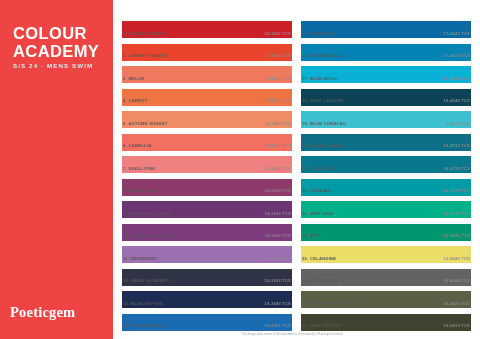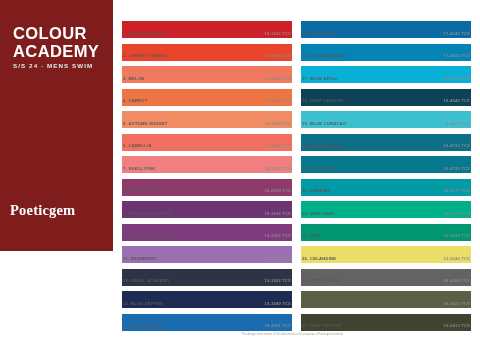--- a/index.html
+++ b/index.html
@@ -12,22 +12,22 @@
   .page {
     position: relative;
     width: 480px; height: 339px;
     background: #ffffff;
     display: flex;
   }
 
   
   .side-panel {
     width: 113px;
-    height: 251px;
-    background: #7f1d1d;
+    height: 339px;
+    background: #ef4444;
     position: relative;
     flex: 0 0 113px;
   }
   .side-title {
     position: absolute;
     left: 13px;
     top: 24px;
     color: #ffffff;
     font-size: 16.5px;
     font-weight: bold;
@@ -39,21 +39,21 @@
     left: 13px;
     top: 62px;
     color: #d8efea;
     font-size: 6.2px;
     letter-spacing: 1.1px;
     font-weight: bold;
   }
   .brand-logo {
     position: absolute;
     left: 10px;
-    bottom: 32px;
+    bottom: 18px;
     color: #ffffff;
     font-family: "Liberation Serif", serif;
     font-size: 14.5px;
     font-weight: bold;
     letter-spacing: 0.2px;
   }
 
   
   .content {
     flex: 1;

